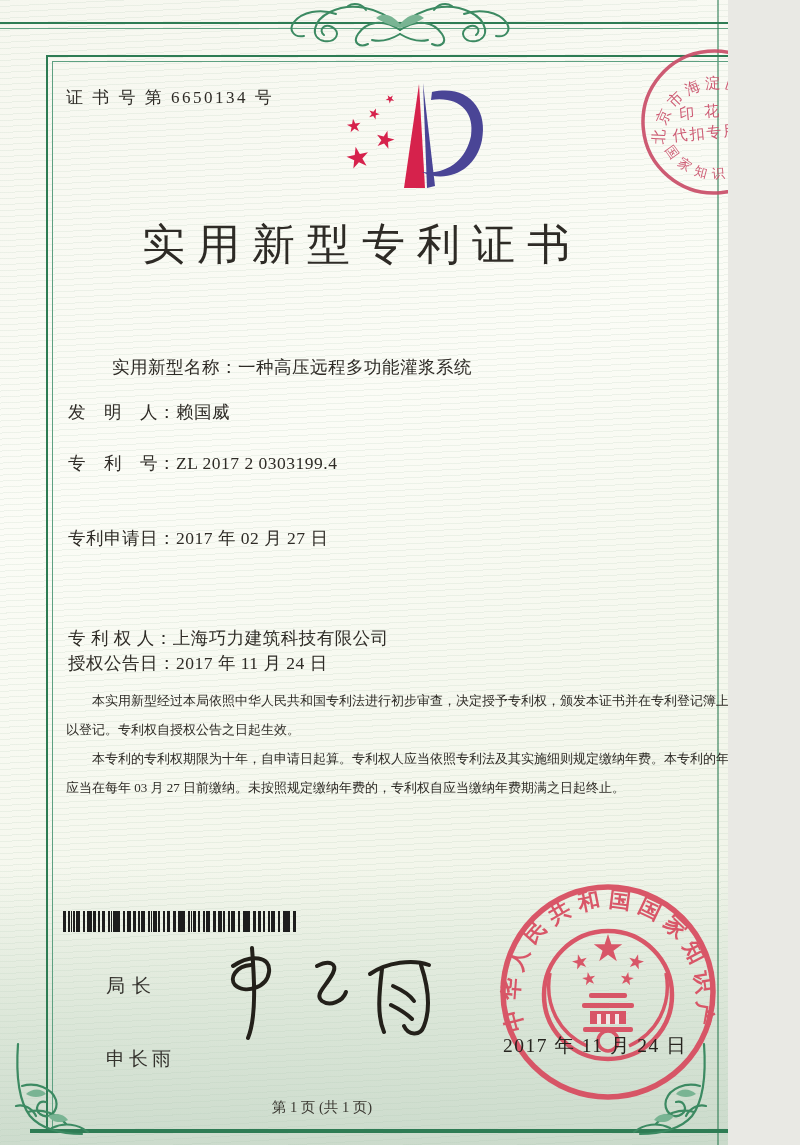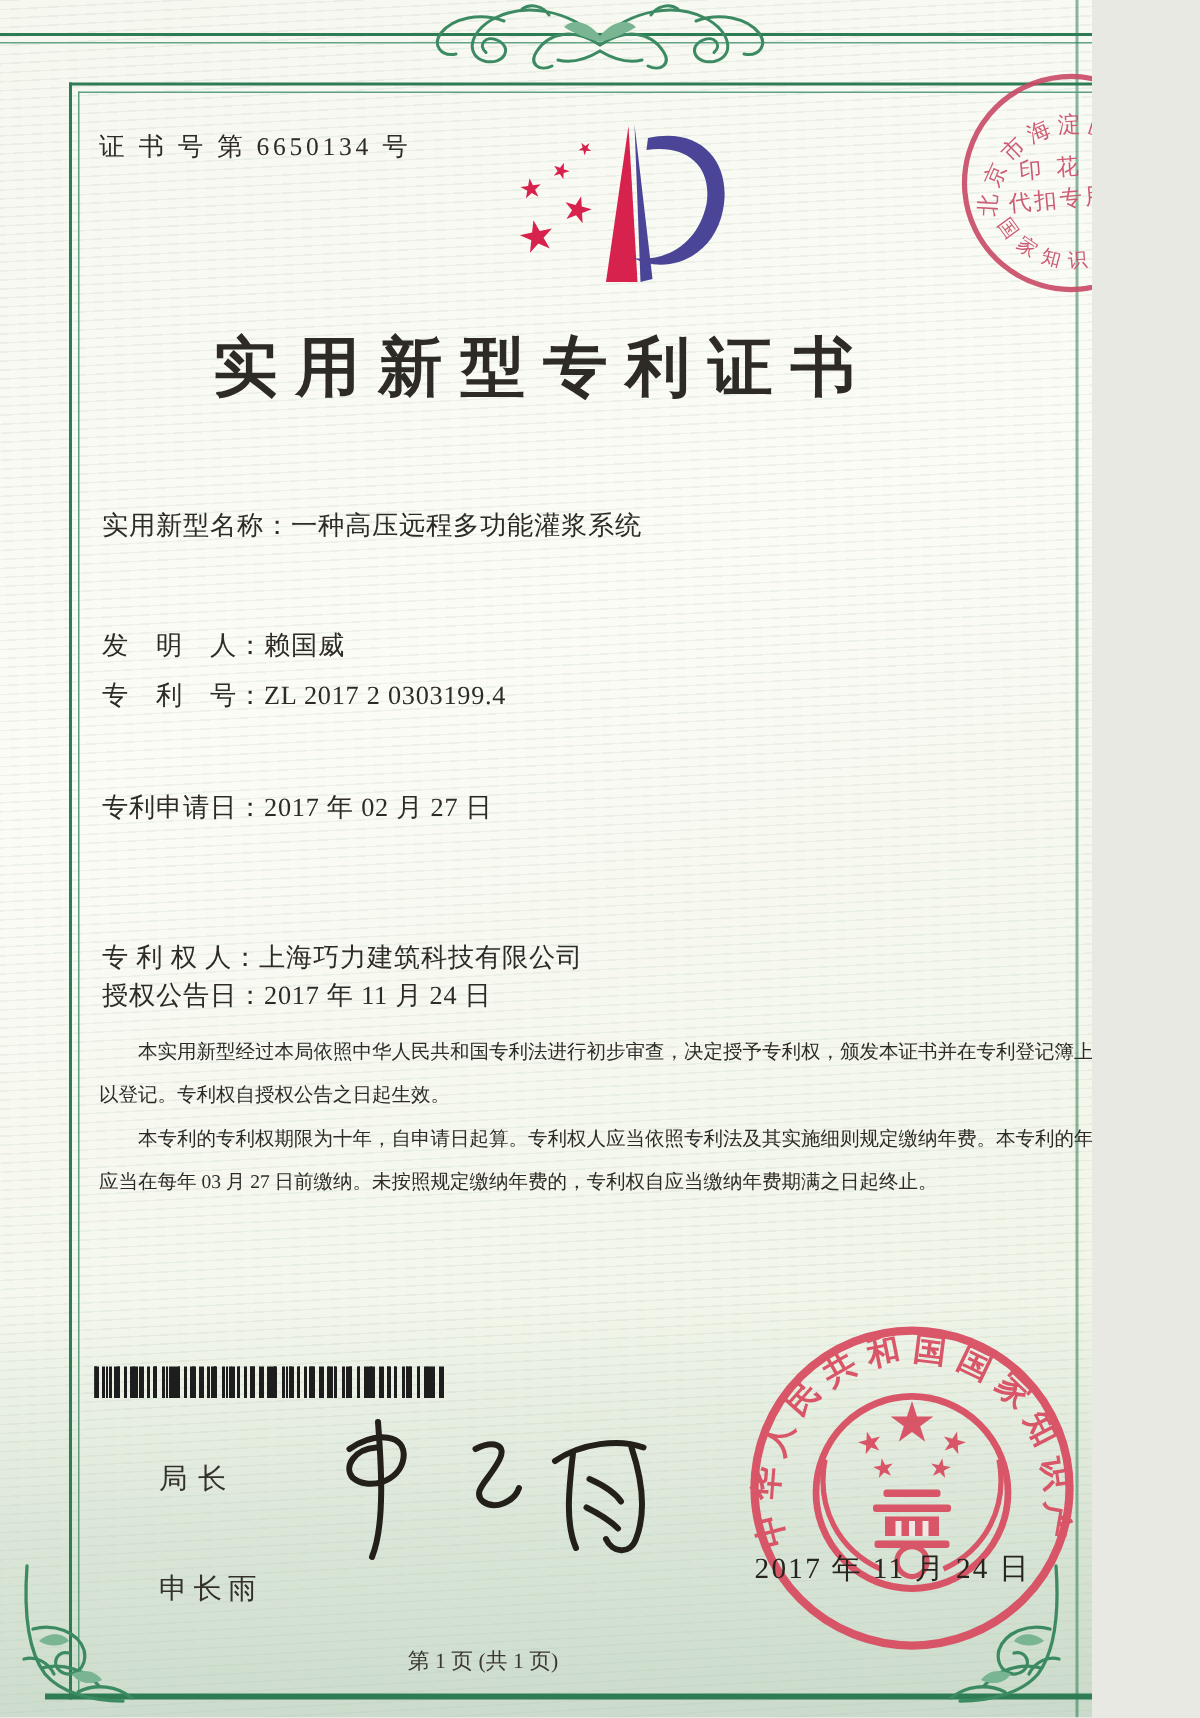--- a/index.html
+++ b/index.html
@@ -18,26 +18,26 @@
   .frame-inner{position:absolute;left:52px;top:61px;width:704px;height:1070px;z-index:1;
     border-top:1px solid #5da081;border-left:1px solid #5da081;border-right:1px solid #5da081;}
   .bottom-rule{position:absolute;left:30px;top:1129px;width:740px;height:4px;background:#2e7c54;z-index:2;}
   .flourish{position:absolute;left:250px;top:0;z-index:2;}
   .corner-orn{position:absolute;z-index:2;}
   .corner-bl{left:8px;top:1042px;}
   .corner-br{right:14px;top:1042px;transform:scaleX(-1);}
 
   .cert-no{position:absolute;left:66px;top:86px;font-size:17px;letter-spacing:2.5px;z-index:3;}
   .logo{position:absolute;left:328px;top:78px;z-index:3;}
-  .title{position:absolute;left:0;right:16px;top:216px;text-align:center;font-size:43px;font-weight:700;
+  .title{position:absolute;left:0;right:16px;top:216px;text-align:center;font-size:43px;font-weight:400;
     letter-spacing:12px;text-indent:12px;z-index:3;}
 
   .fields{position:absolute;left:68px;top:338px;z-index:3;font-size:17.5px;letter-spacing:.5px;}
   .field{position:absolute;left:0;white-space:nowrap;}
-  .f0{top:0;} .f1{top:80px;} .f2{top:113px;} .f3{top:188px;} .f4{top:251px;margin-top:37px;} .f5{top:313px;}
+  .f0{top:17px;margin-left:44px;} .f1{top:62px;} .f2{top:113px;} .f3{top:188px;} .f4{top:251px;margin-top:37px;} .f5{top:313px;}
 
   .paragraphs{position:absolute;left:66px;top:686px;width:676px;z-index:3;
     font-size:13px;line-height:29px;text-align:justify;}
   .paragraphs p{margin:0;text-indent:2em;}
 
   .barcode{position:absolute;left:63px;top:911px;width:233px;height:21px;z-index:3;
     background:
       repeating-linear-gradient(90deg,#1d1d1d 0 2px,transparent 2px 5px),
       repeating-linear-gradient(90deg,#1d1d1d 0 1px,transparent 1px 8px),
       repeating-linear-gradient(90deg,#1d1d1d 0 3px,transparent 3px 13px);}

